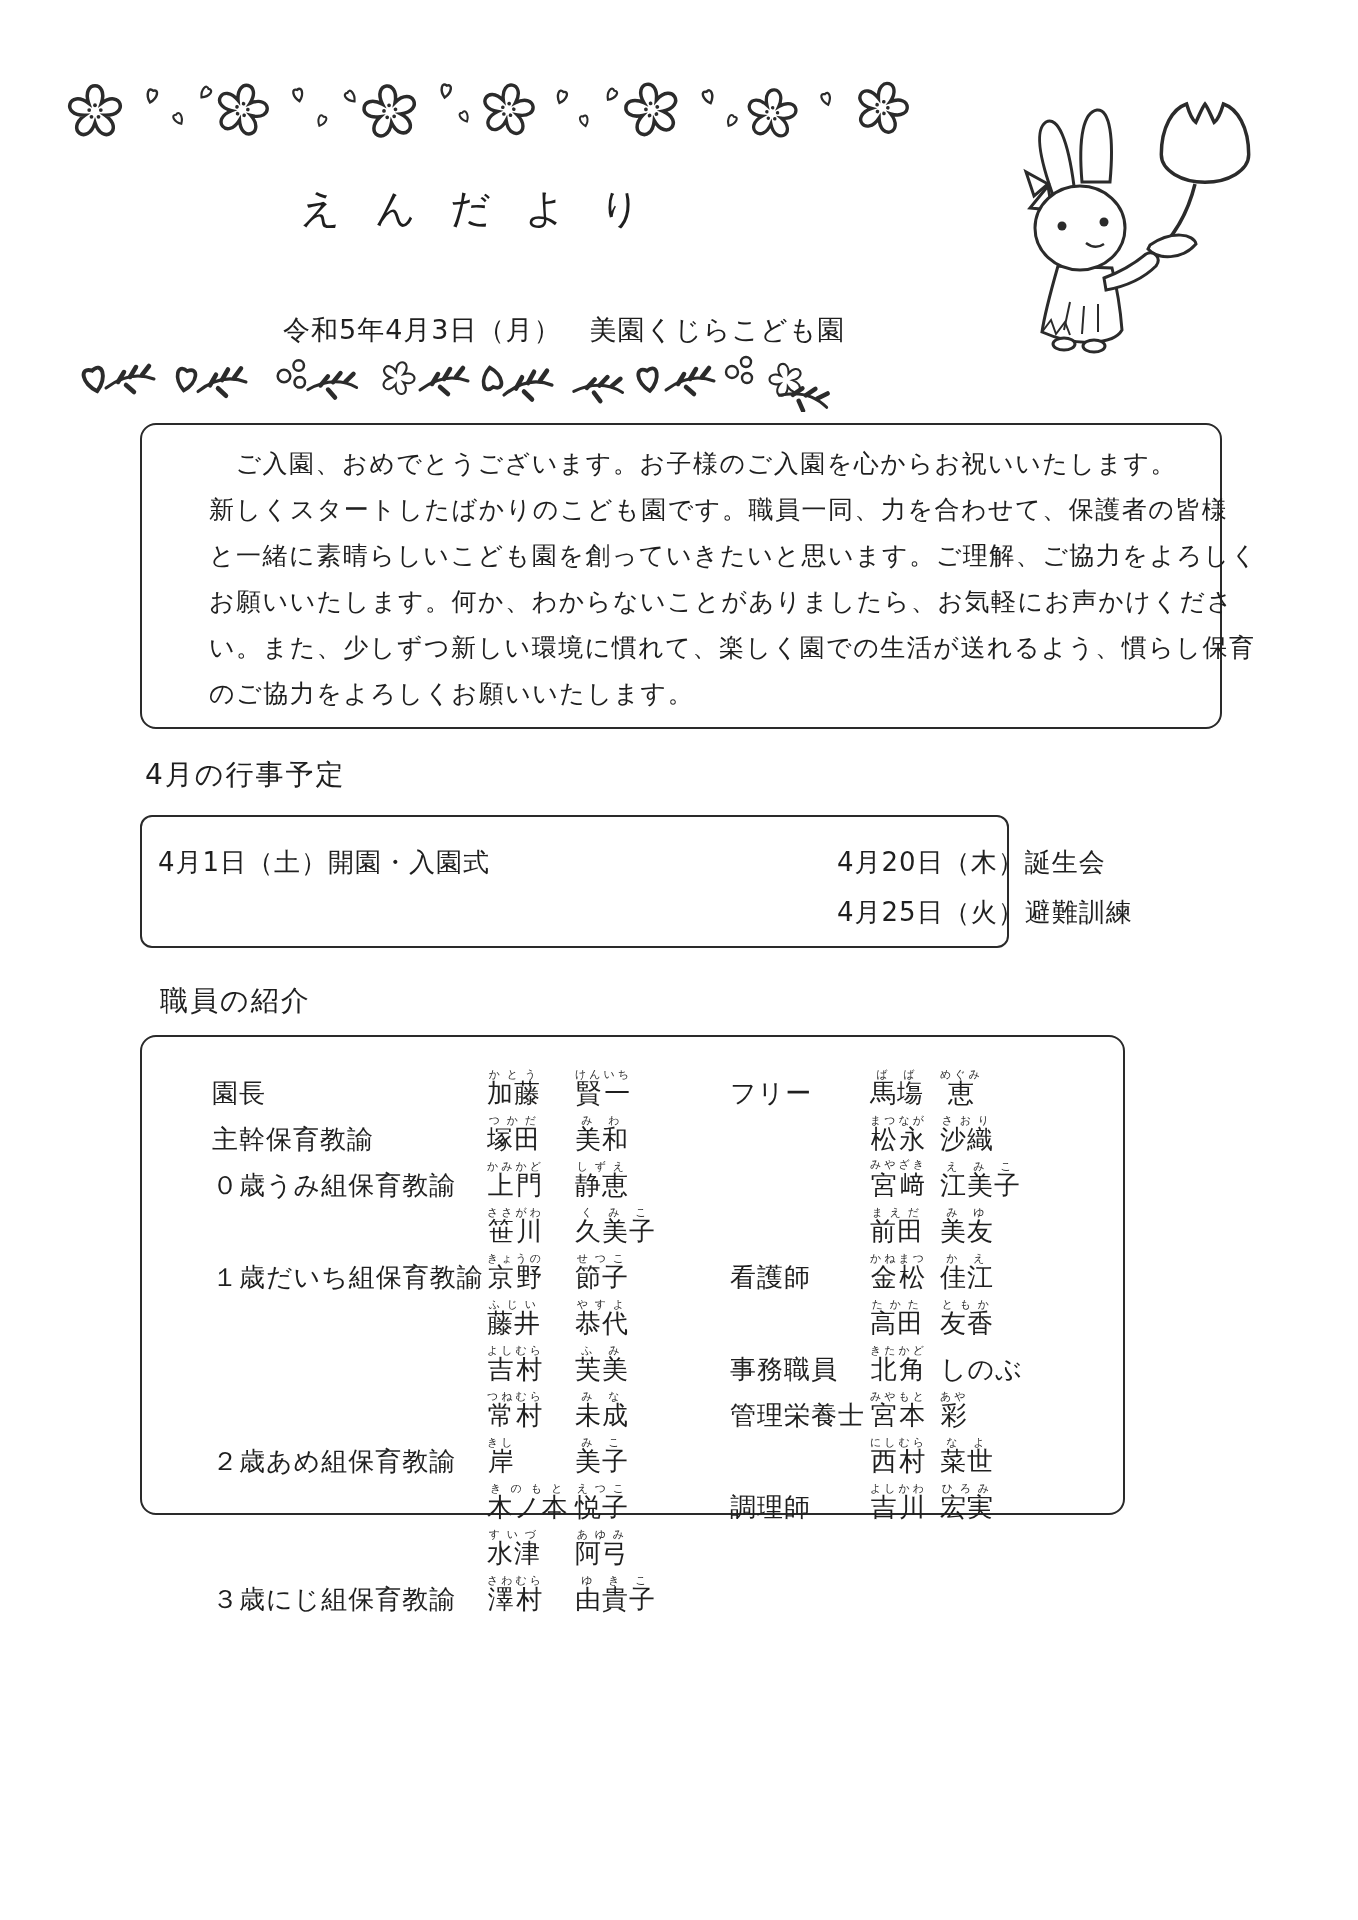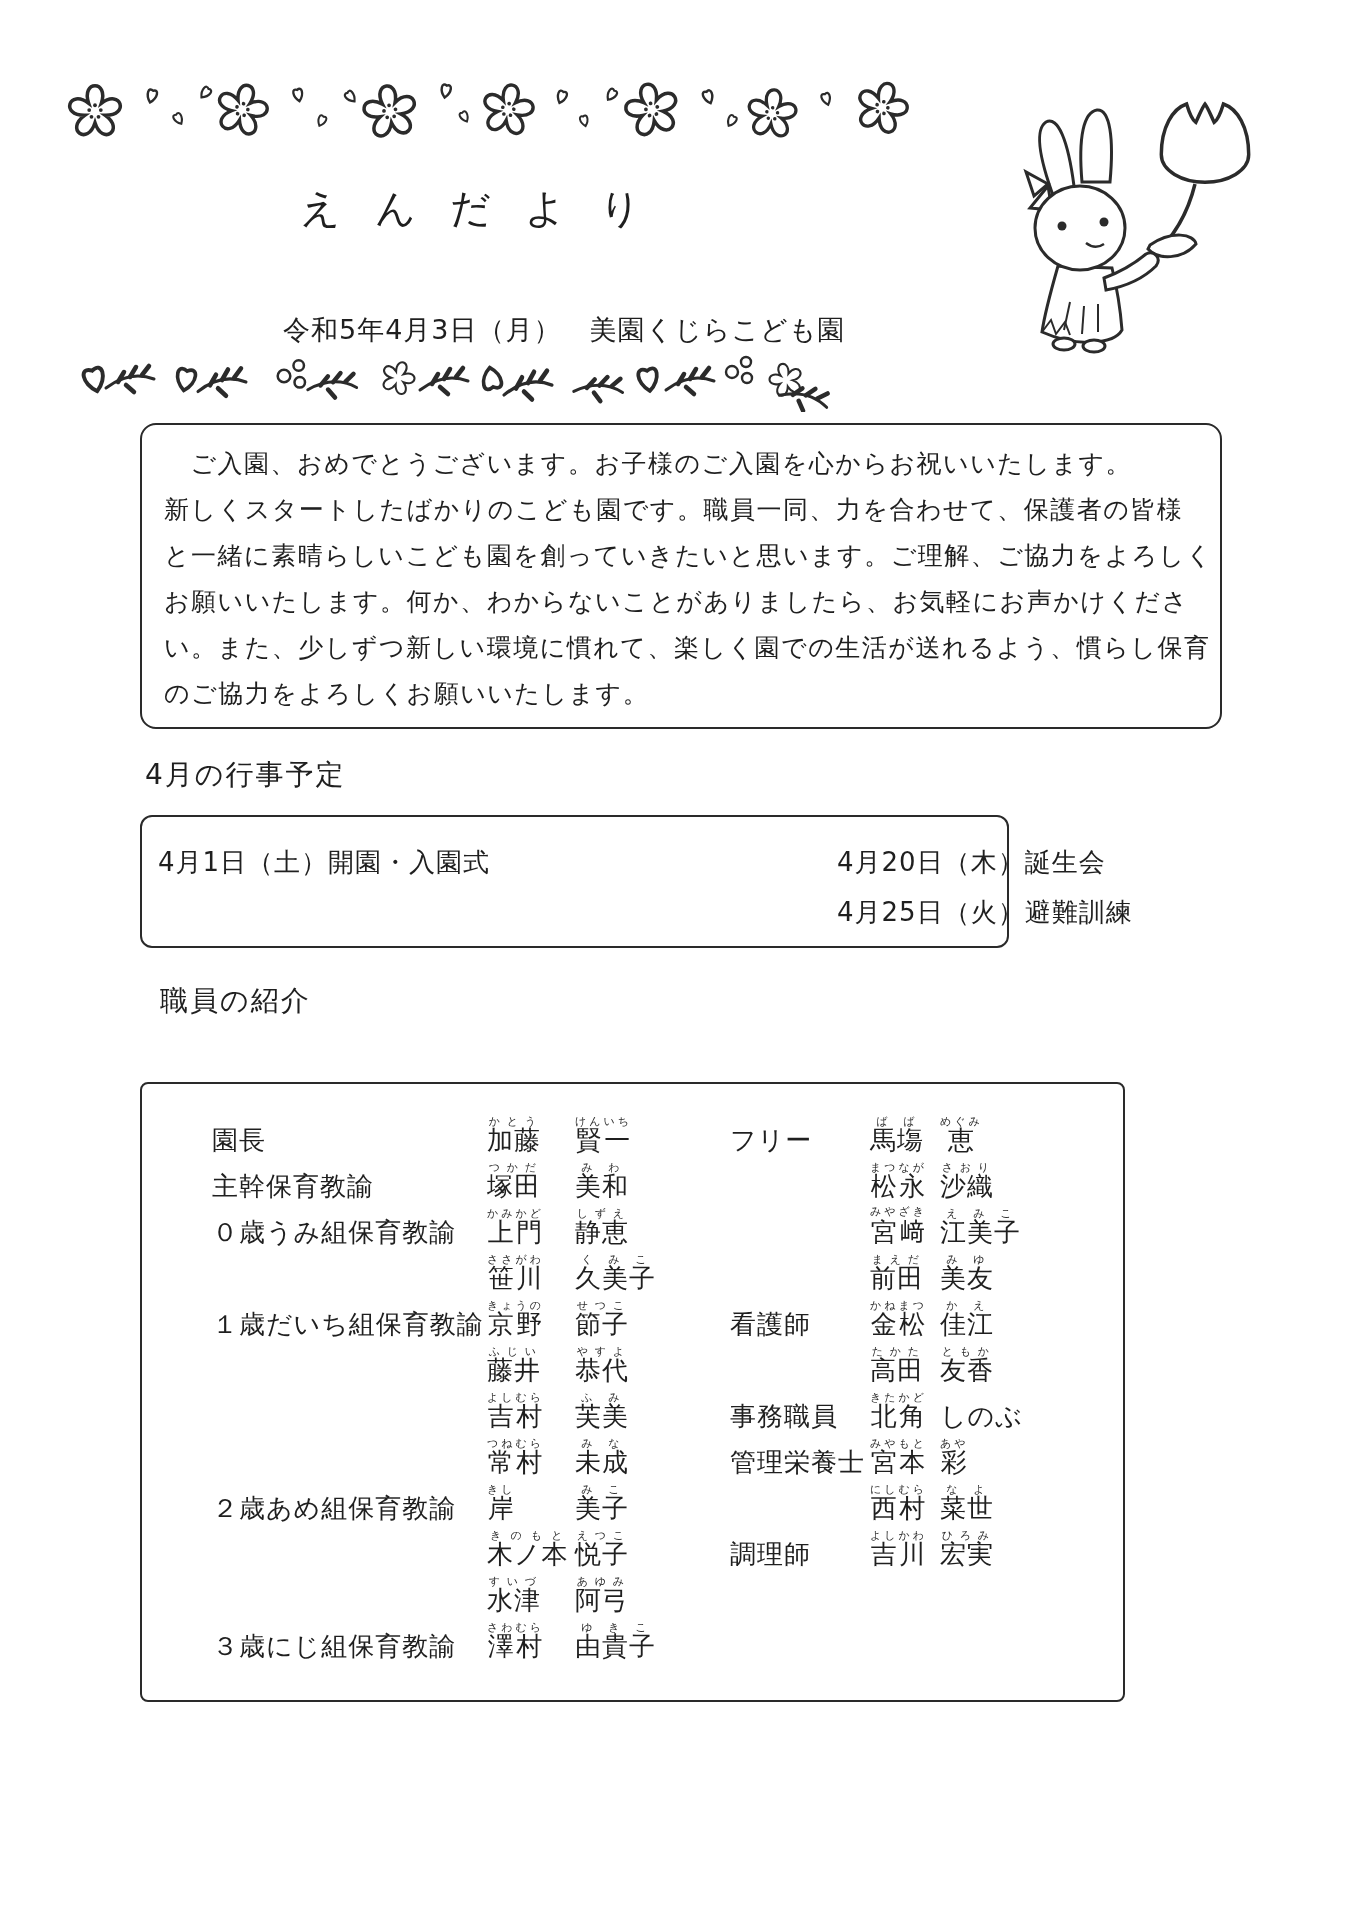--- a/index.html
+++ b/index.html
@@ -13,37 +13,37 @@
     left:300px;top:181px;font-size:40px;letter-spacing:34px;white-space:nowrap;
   }
   .dateline{
     left:283px;top:312px;font-size:27px;letter-spacing:1px;white-space:nowrap;
   }
   
   .greeting-box{
     left:140px;top:423px;width:1082px;height:306px;border:2.5px solid #2a2a2a;
     border-radius:16px;box-sizing:border-box;padding:16px 20px 0 22px;
   }
-  .gline{font-size:25px;line-height:46px;letter-spacing:1.5px;white-space:nowrap;}
+  .gline{font-size:25px;line-height:46px;letter-spacing:1.5px;white-space:nowrap;margin-left:45px;}
   
   .h-events{left:145px;top:756px;font-size:28px;letter-spacing:2px;}
   .h-staff{left:160px;top:970px;font-size:28px;letter-spacing:2px;margin-top:12px;}
   
   .events-box{
     left:140px;top:815px;width:869px;height:133px;border:2.5px solid #2a2a2a;
     border-radius:12px;box-sizing:border-box;
   }
   .ev-col{position:absolute;top:20px;}
   .ev-left{left:16px;}
   .ev-right{left:695px;}
   .evline{font-size:26px;line-height:50px;letter-spacing:1px;white-space:nowrap;}
   
   .staff-box{
-    left:140px;top:1035px;width:985px;height:620px;border:2.5px solid #2a2a2a;
-    border-radius:8px;box-sizing:border-box;padding:24px 0 0 70px;margin-top:47px;
+    left:140px;top:1035px;width:985px;height:480px;border:2.5px solid #2a2a2a;
+    border-radius:16px;box-sizing:border-box;padding:24px 0 0 70px;
   }
   .srow{display:flex;height:46px;align-items:flex-end;}
   .cell{font-size:26px;line-height:1.05;white-space:nowrap;letter-spacing:1px;}
   .l-label{width:275px;}
   .l-sei{width:88px;}
   .l-mei{width:155px;}
   .r-label{width:140px;}
   .r-sei{width:70px;}
   .r-mei{flex:1;}
   ruby{ruby-position:over;}

